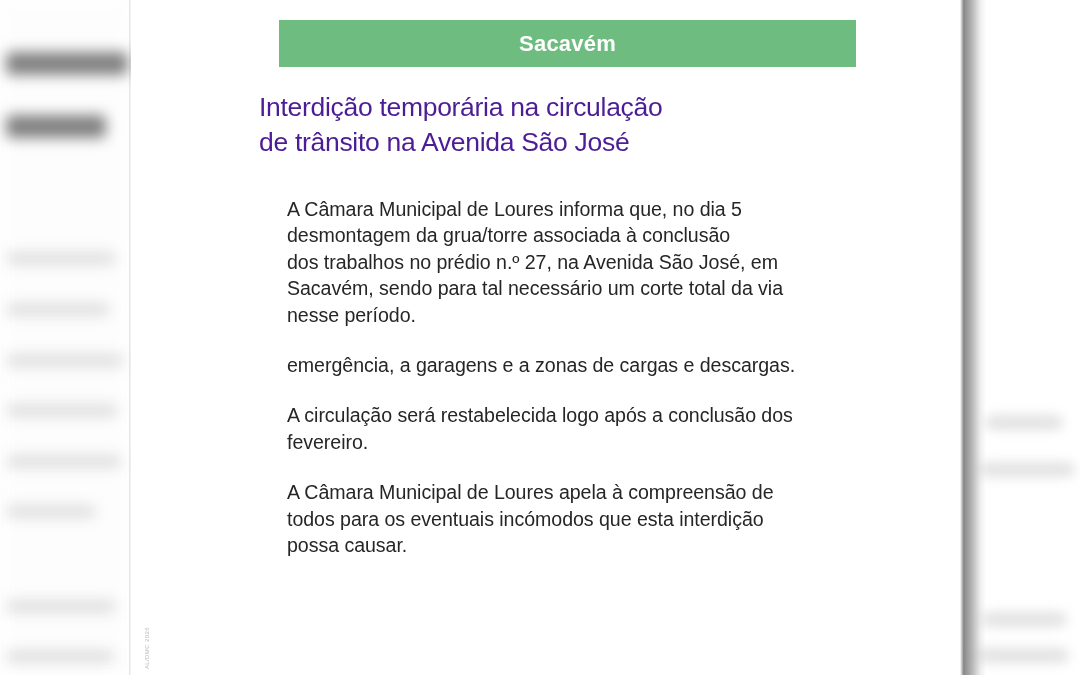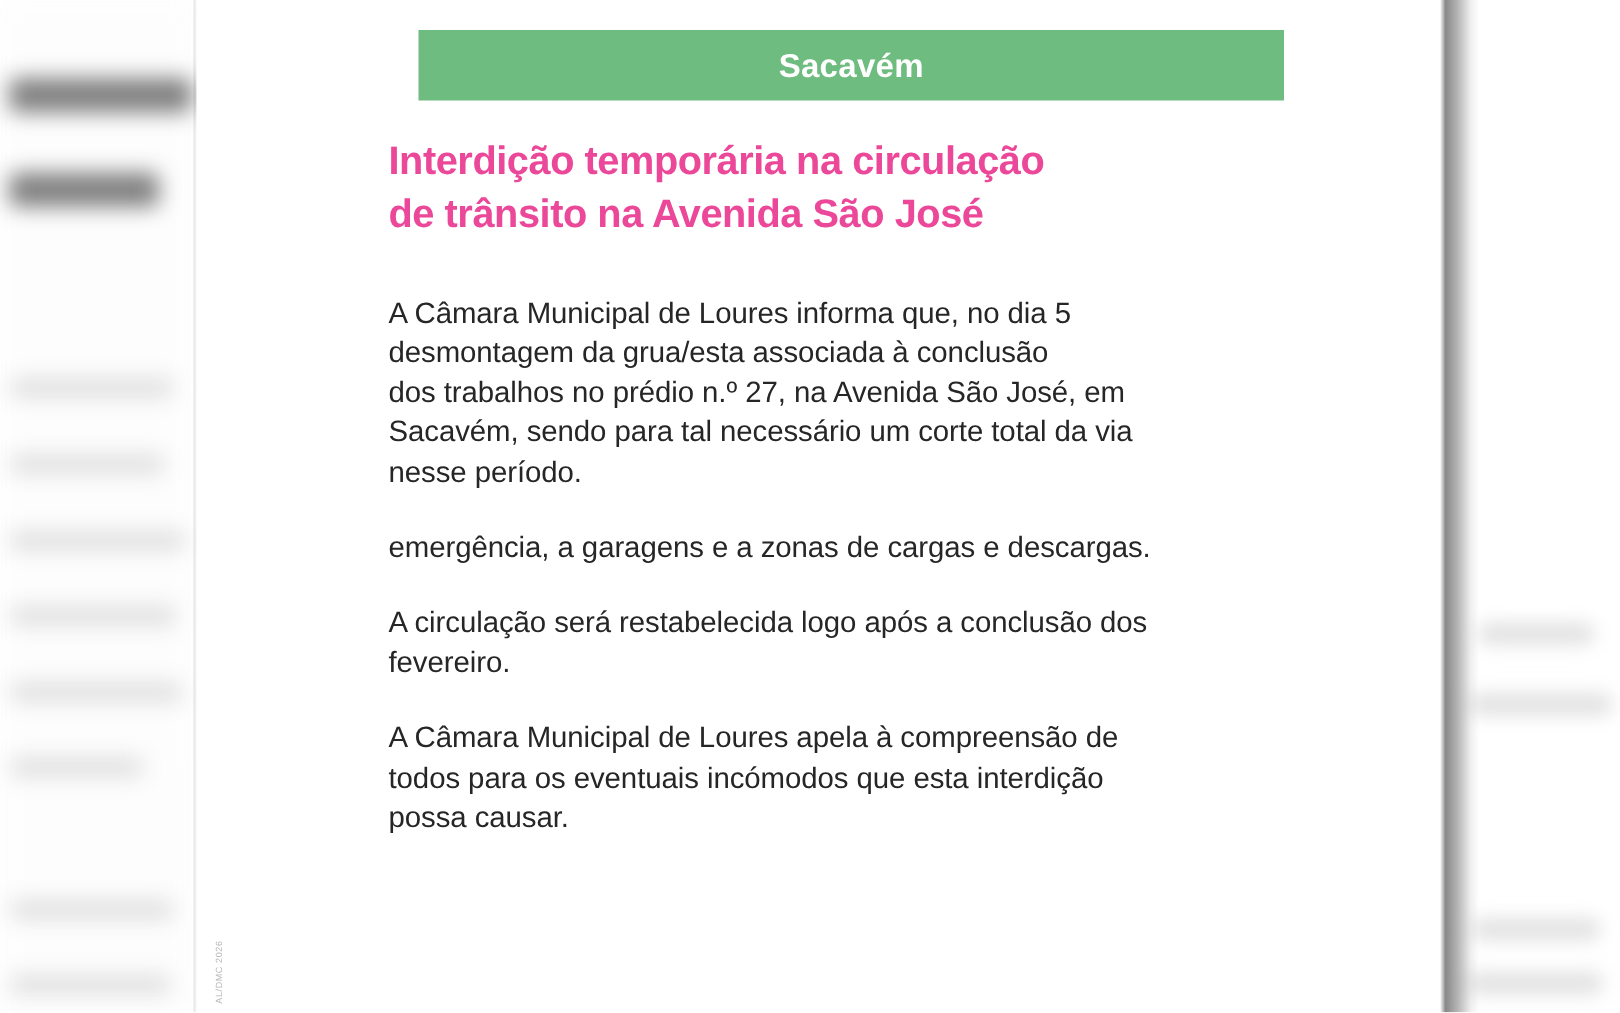--- a/index.html
+++ b/index.html
@@ -104,41 +104,42 @@
     font-weight: 700;
     letter-spacing: .2px;
     font-family: "Liberation Sans", sans-serif;
   }
 
   .headline {
     position: absolute;
     left: 128px;
     top: 90px;
     width: 600px;
-    color: #ec4899;
+    color: #4c1d95;
     font-size: 26.5px;
-    font-weight: 700;
+    font-weight: 400;
     line-height: 1.32;
     letter-spacing: -0.3px;
   }
   .headline .hl-line { display: block; white-space: nowrap; }
 
   .body-copy {
     position: absolute;
     left: 128px;
     top: 196px;
     width: 600px;
   }
   .para {
     color: #262626;
     font-size: 19.6px;
     line-height: 26.4px;
     font-weight: 400;
     letter-spacing: -0.05px;
     margin-bottom: 24px;
+    margin-left: 28px;
   }
   .para:last-child { margin-bottom: 0; }
   .para .pline { display: block; white-space: nowrap; }
 
   .credit {
     position: absolute;
     left: 13px;
     bottom: 6px;
     font-size: 6px;
     color: #b8b8b8;
@@ -175,21 +176,21 @@
 
     <h1 class="headline">
       <span class="hl-line">Interdição temporária na circulação</span>
       <span class="hl-line">de trânsito na Avenida São José</span>
     </h1>
 
     <div class="body-copy">
 
       <p class="para">
         <span class="pline">A Câmara Municipal de Loures informa que, no dia 5</span>
-        <span class="pline">desmontagem da grua/esta associada à conclusão</span>
+        <span class="pline">desmontagem da grua/torre associada à conclusão</span>
         <span class="pline">dos trabalhos no prédio n.º 27, na Avenida São José, em</span>
         <span class="pline">Sacavém, sendo para tal necessário um corte total da via</span>
         <span class="pline">nesse período.</span>
       </p>
 
       <p class="para">
         <span class="pline">emergência, a garagens e a zonas de cargas e descargas.</span>
       </p>
 
       <p class="para">

